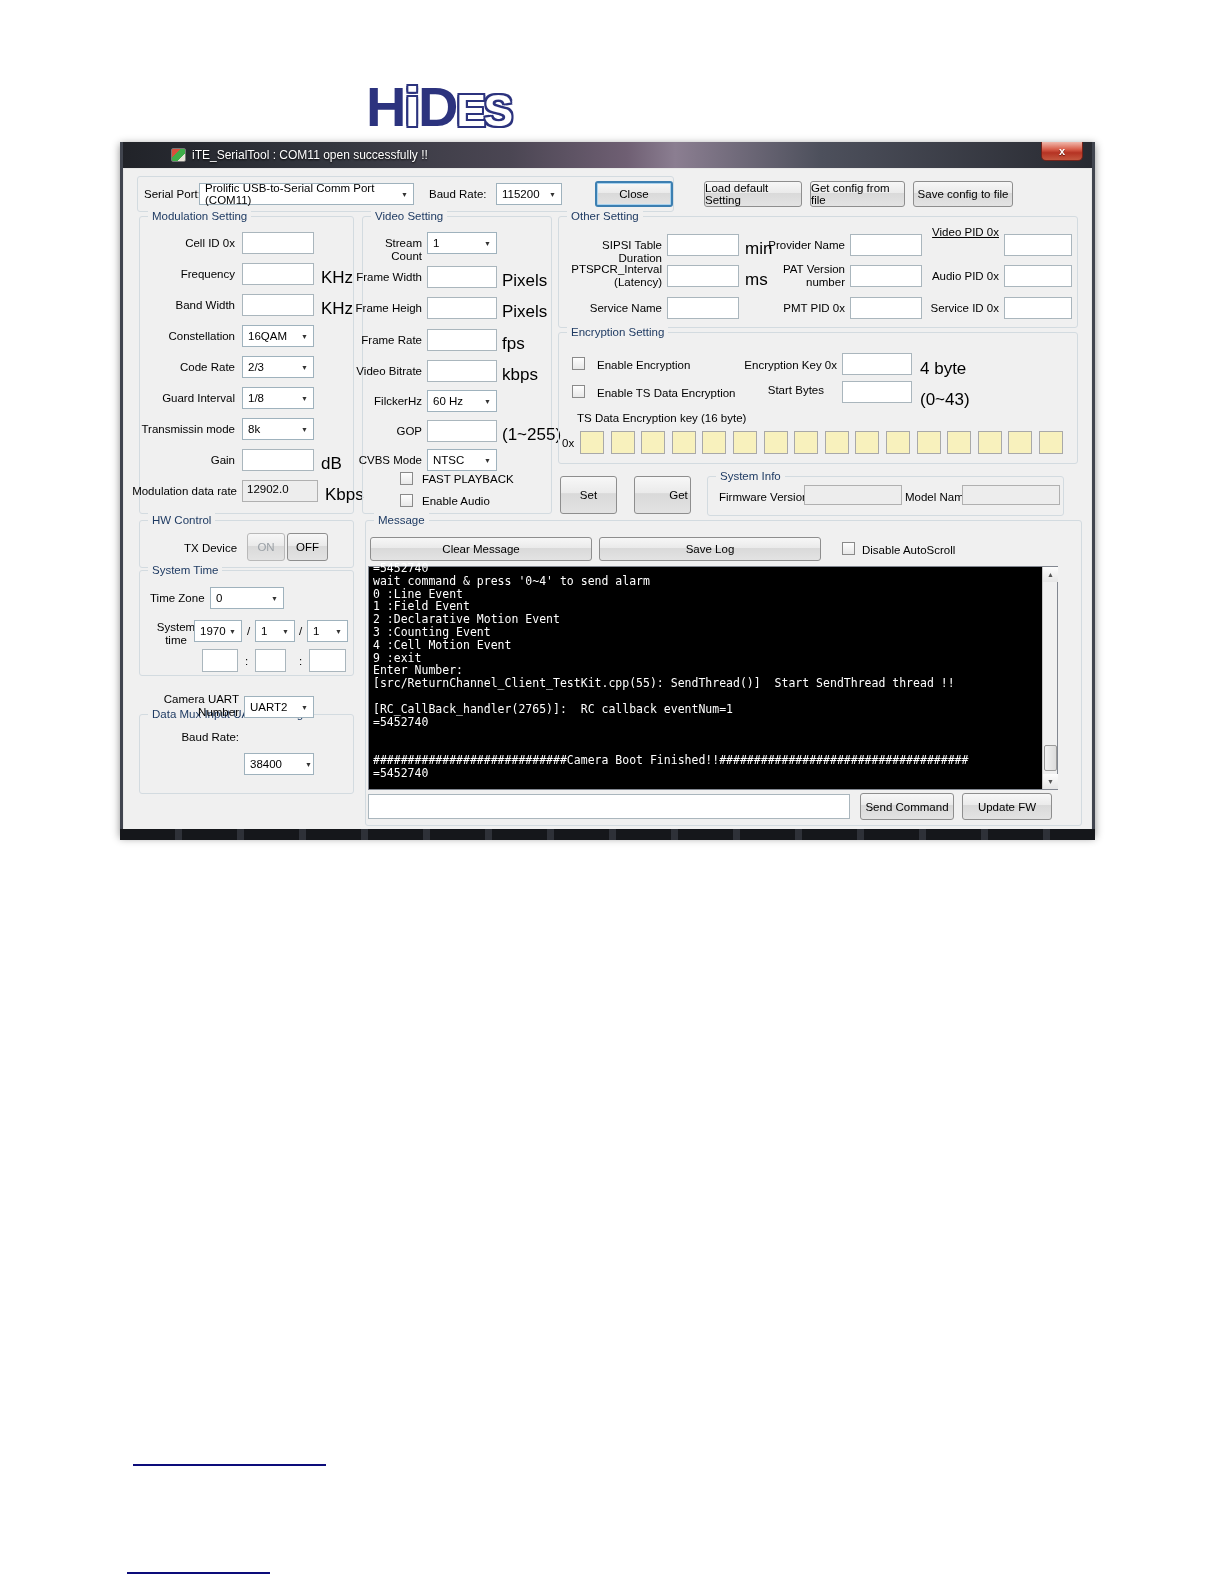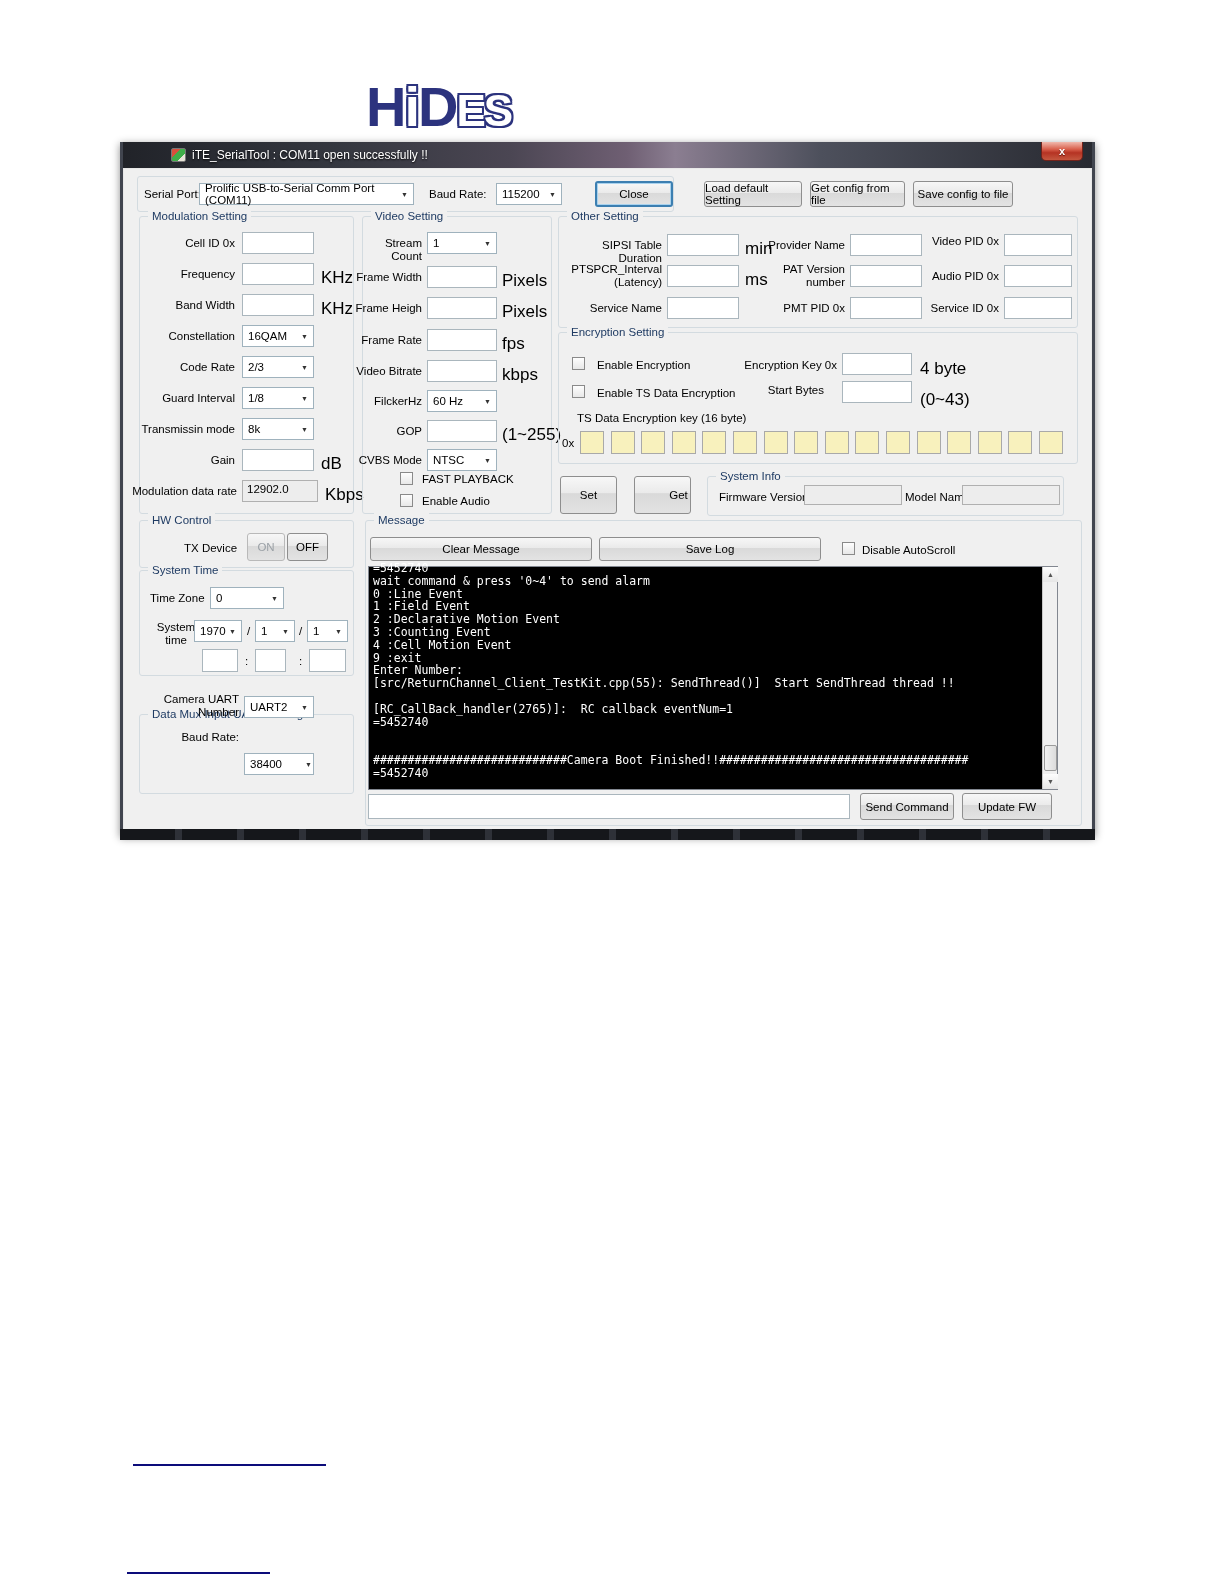--- a/index.html
+++ b/index.html
@@ -188,21 +188,21 @@
     <div class="unit" style="left:621px; top:101px;">ms</div>
     <div class="lbl abs rlbl" style="left:438px; top:133px; width:100px;">Service Name</div>
     <div class="inp" style="left:543px; top:128px; width:72px;"></div>
     <div class="lbl abs rlbl" style="left:633px; top:70px; width:88px;">Provider Name</div>
     <div class="inp" style="left:726px; top:65px; width:72px;"></div>
     <div class="lbl abs rlbl lbl2" style="left:633px; top:94px; width:88px;">PAT Version
 number</div>
     <div class="inp" style="left:726px; top:96px; width:72px;"></div>
     <div class="lbl abs rlbl" style="left:633px; top:133px; width:88px;">PMT PID   0x</div>
     <div class="inp" style="left:726px; top:128px; width:72px;"></div>
-    <div class="lbl abs rlbl" style="left:790px; top:66px; width:85px;">Video PID   0x</div>
+    <div class="lbl abs rlbl" style="left:790px; top:57px; width:85px;text-decoration:underline;">Video PID   0x</div>
     <div class="inp" style="left:880px; top:65px; width:68px;"></div>
     <div class="lbl abs rlbl" style="left:790px; top:101px; width:85px;">Audio PID   0x</div>
     <div class="inp" style="left:880px; top:96px; width:68px;"></div>
     <div class="lbl abs rlbl" style="left:790px; top:133px; width:85px;">Service ID   0x</div>
     <div class="inp" style="left:880px; top:128px; width:68px;"></div>
 
     <div class="group" style="left:434px; top:163px; width:520px; height:132px;">
       <span class="gtitle">Encryption Setting</span>
     </div>
     <span class="chk" style="left:448px; top:188px;"></span>

